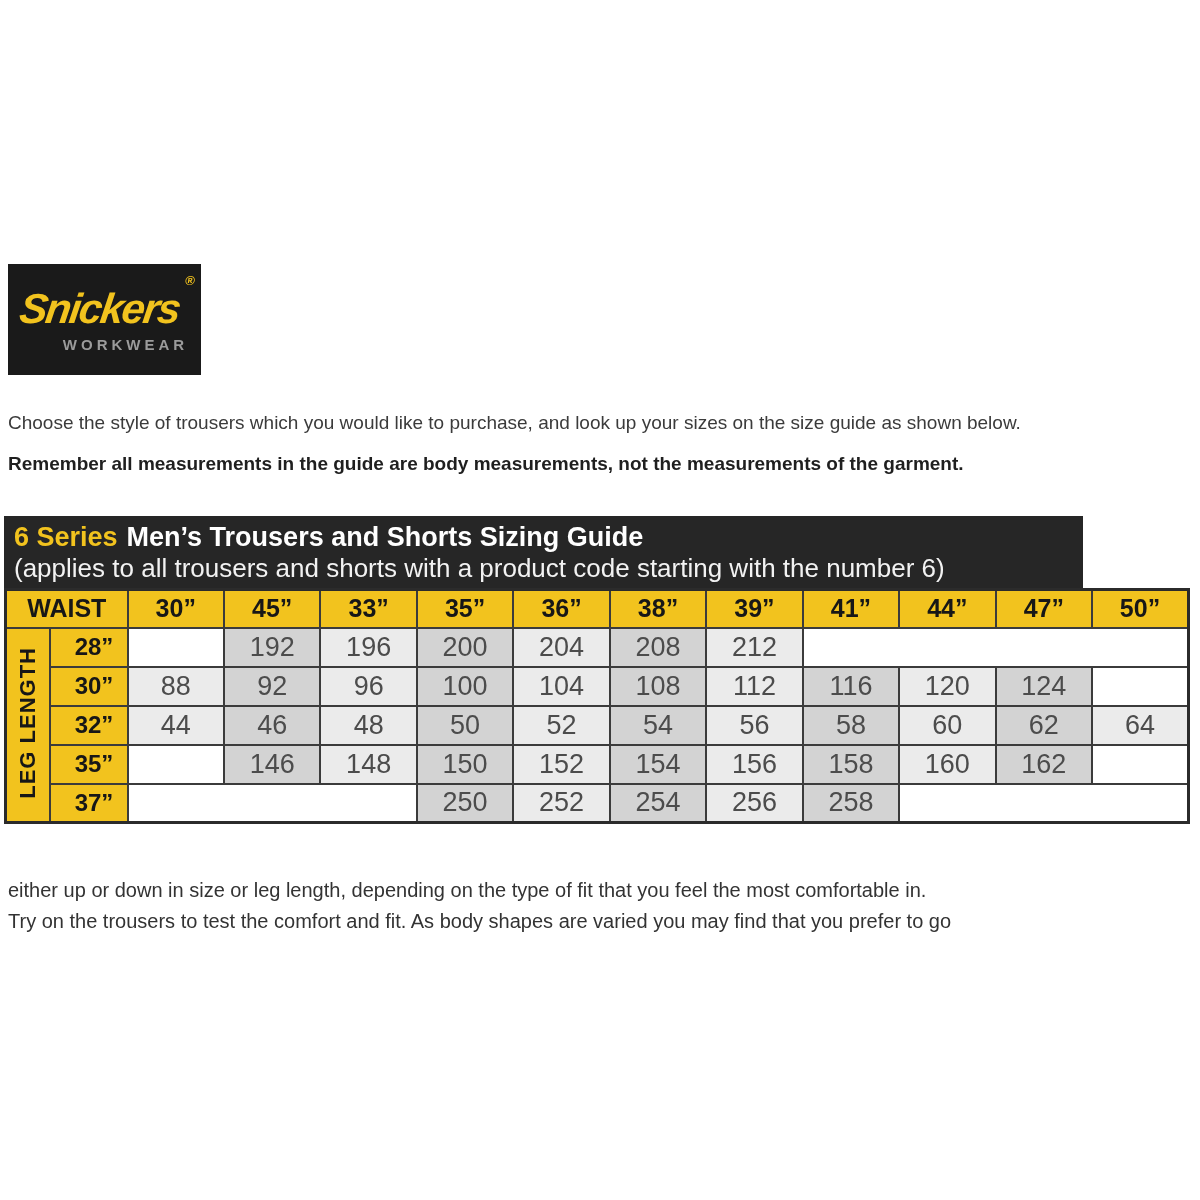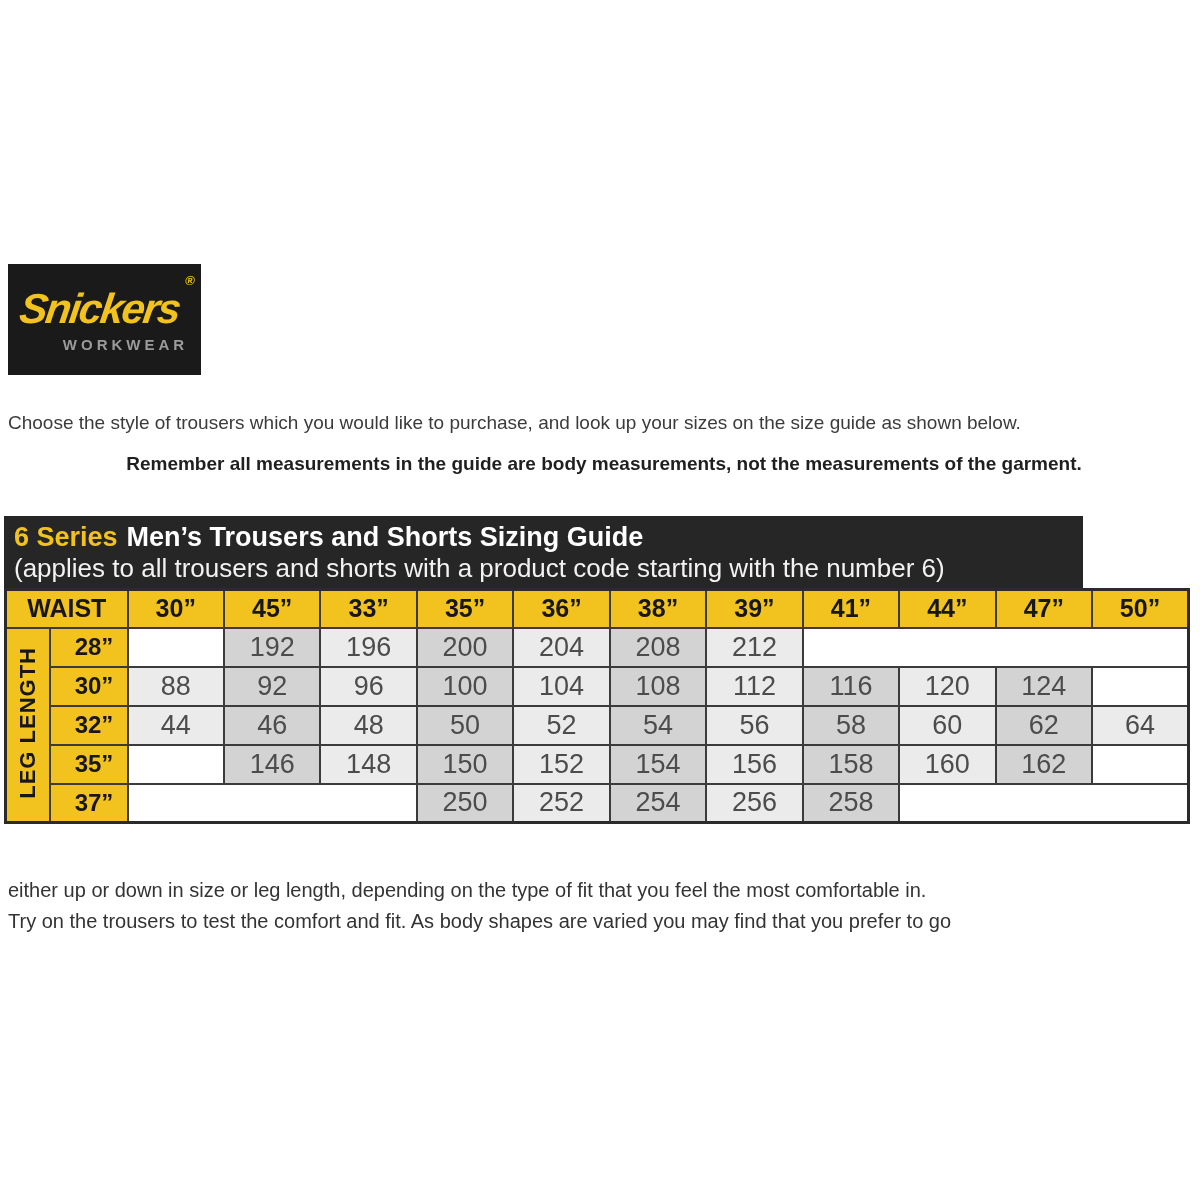--- a/index.html
+++ b/index.html
@@ -34,21 +34,21 @@
   .logo-sub {
     margin-top:7px; margin-left:42px;
     color:#9b9b9b;
     font-weight:bold;
     font-size:15px;
     letter-spacing:4px;
   }
 
   
   .intro { margin:36px 0 0 8px; font-size:19px; line-height:24px; color:#3b3b3b; }
-  .intro .bold-line { margin-top:17px; font-weight:bold; color:#1f1f1f;text-align:center; }
+  .intro .bold-line { margin-top:17px; font-weight:bold; color:#1f1f1f; }
 
   
   .banner {
     margin:40px 0 0 4px;
     width:1079px; height:72px;
     background:#262626;
     color:#ffffff;
     padding:5px 0 0 10px;
   }
   .banner-line1 { font-size:27px; font-weight:bold; line-height:32px; }

